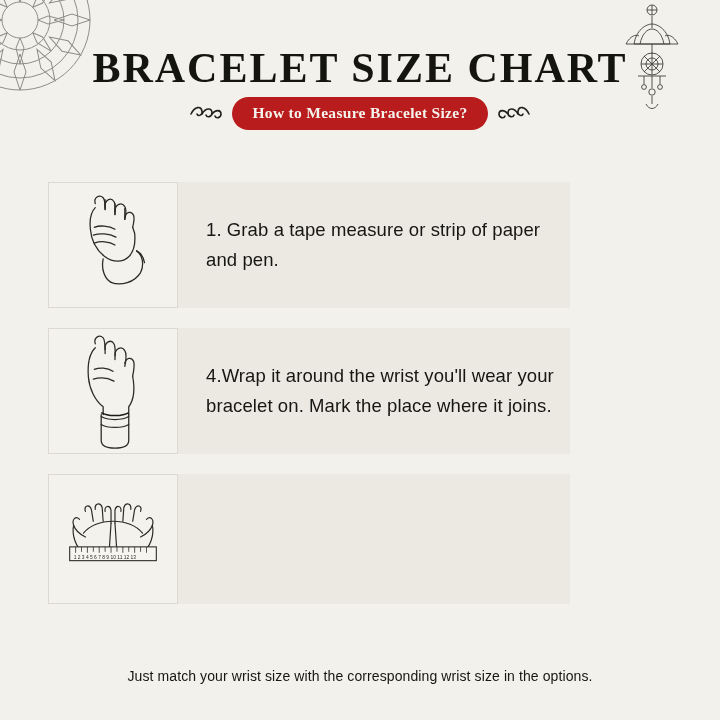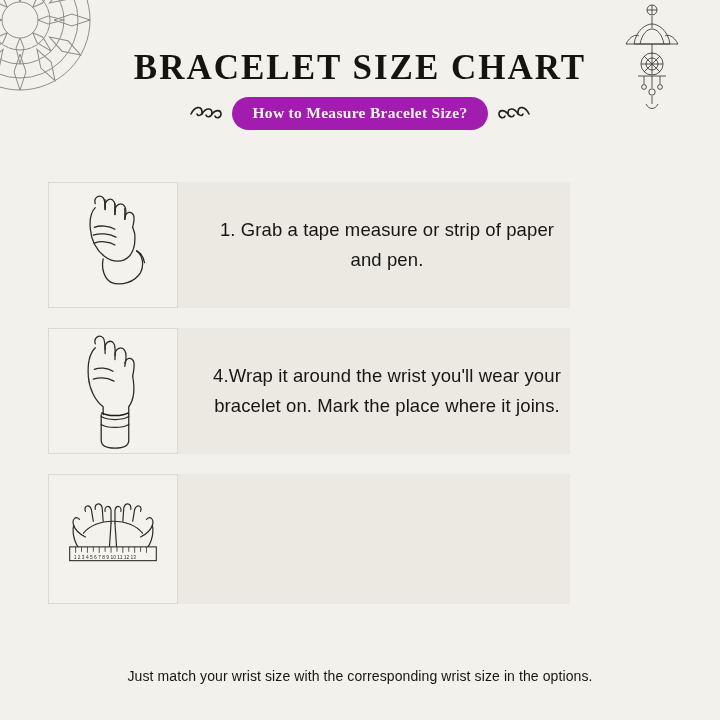--- a/index.html
+++ b/index.html
@@ -39,58 +39,57 @@
   
   .header {
     position: absolute;
     top: 46px;
     left: 0;
     width: 720px;
     text-align: center;
   }
   .title {
     font-family: "Liberation Serif", serif;
-    font-size: 35px;
+    font-size: 42px;
     letter-spacing: 2.0px;
     font-weight: 700;
     color: #15150f;
     margin: 0;
     line-height: 44px;
   }
   .subtitle-row {
     margin-top: 7px;
     display: flex;
     align-items: center;
     justify-content: center;
     gap: 9px;
   }
   .flourish {
     width: 34px;
     height: 22px;
     opacity: 0.95;
   }
   .subtitle-pill {
-    background: #a21caf;
+    background: #b91c1c;
     color: #f5f3ee;
     border-radius: 18px;
     padding: 7px 20px 8px 20px;
     font-family: "Liberation Serif", serif;
     font-size: 15.5px;
     font-weight: 700;
     letter-spacing: 0.3px;
     white-space: nowrap;
   }
 
   
   .steps {
     position: absolute;
     top: 182px;
     left: 0;
     width: 612px;
-    text-align: center;
   }
   .step {
     position: relative;
     display: flex;
     align-items: stretch;
     margin-bottom: 20px;
   }
   .step-band {
     position: absolute;
     left: 48px;

